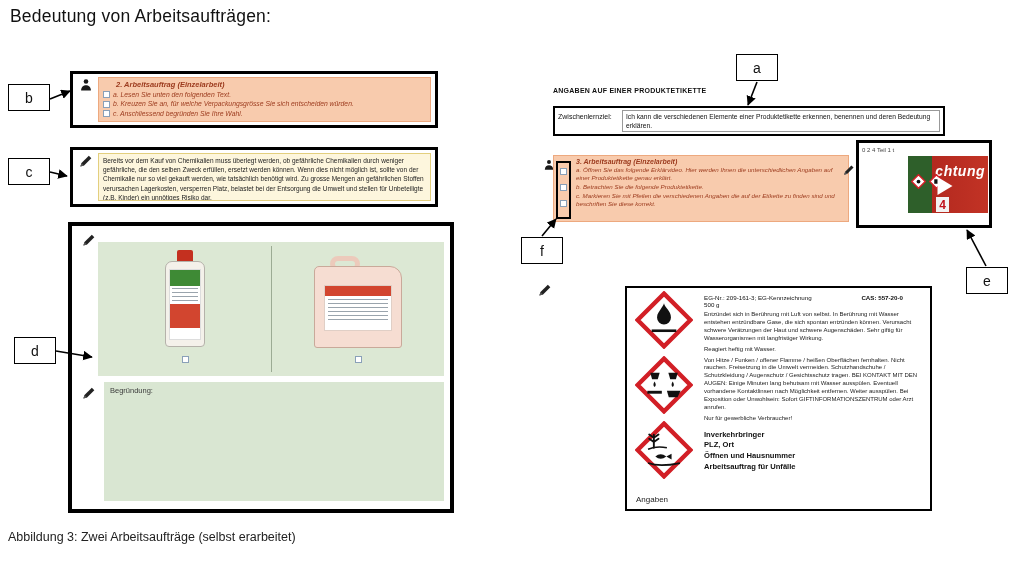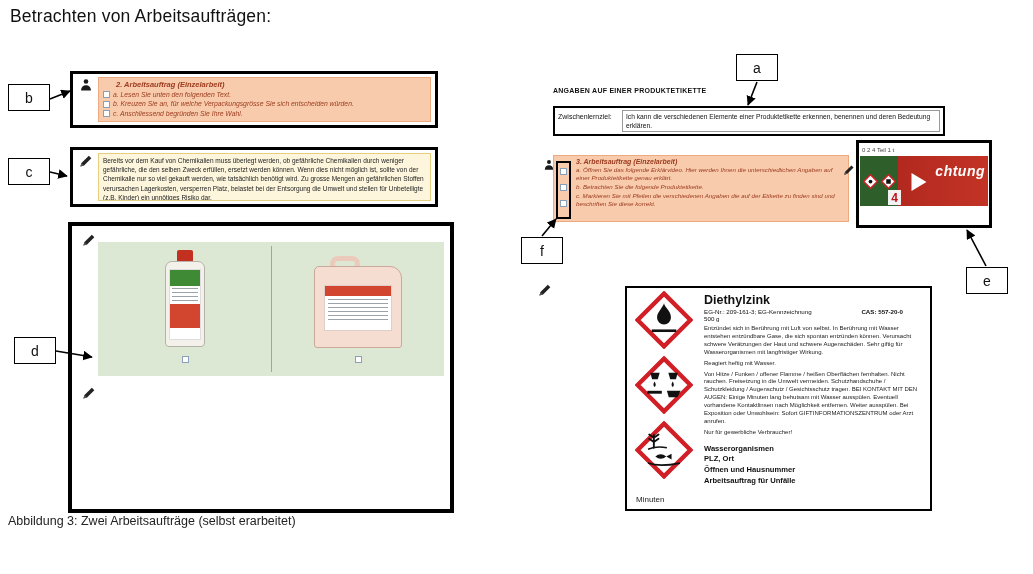--- a/index.html
+++ b/index.html
@@ -2,21 +2,21 @@
 <html><head>
 <meta charset="utf-8">
 <style>
   * { margin:0; padding:0; box-sizing:border-box; }
   html,body { width:1033px; height:574px; }
   body { position:relative; background:#fff; color:#111;
          font-family:"Liberation Sans", sans-serif; overflow:hidden; }
   .abs { position:absolute; }
 
   .page-title { left:10px; top:6px; font-size:17.5px; letter-spacing:.2px; }
-  .figure-caption { left:8px; top:514px; font-size:12.5px; color:#222; }
+  .figure-caption { left:8px; top:530px; font-size:12.5px; color:#222; }
 
   
   .tag { position:absolute; width:42px; height:27px; border:1.6px solid #000;
          background:#fff; display:flex; align-items:center; justify-content:center;
          font-size:14px; z-index:5; }
 
   .arrow-layer { position:absolute; left:0; top:0; pointer-events:none; z-index:4; }
 
   
   .frame { position:absolute; border:3px solid #000; background:#fff; }
@@ -84,22 +84,22 @@
   .task3 { left:553px; top:155px; width:296px; height:67px; background:#f8cbad;
            border:1px solid #eda97f; padding:2px 4px 2px 22px; overflow:hidden; }
   .task3-title { font-size:7px; font-weight:bold; font-style:italic; color:#9c3b1e; }
   .task3-item { font-size:6.2px; font-style:italic; color:#9c3b1e; line-height:1.28; margin-top:1px; }
 
   .checkbox-frame { left:556px; top:161px; width:15px; height:58px; border:2px solid #000;
                     display:flex; flex-direction:column; align-items:center; gap:9px; padding-top:5px; z-index:3; }
 
   .video-box { left:856px; top:140px; width:136px; height:88px; border:3px solid #000; background:#fff; padding:1px; }
   .video-topbar { height:12px; font-size:6px; color:#444; display:flex; align-items:center; padding:0 2px; }
-  .video-screen { position:relative; height:50px; overflow:hidden;
-                  background:linear-gradient(90deg,#2e5f2a 0%,#2e5f2a 30%,#b3291f 30%,#c23325 100%); }
+  .video-screen { position:relative; height:57px; overflow:hidden;
+                  background:linear-gradient(90deg,#2e5f2a 0%,#2e5f2a 30%,#b3291f 30%,#c23325 100%);margin-left:48px; }
   .video-overlay-text { position:absolute; right:3px; top:7px; color:#fff; font-size:14px;
                         font-weight:bold; font-style:italic; letter-spacing:.5px; }
   .mini-ghs { position:absolute; left:3px; top:18px; display:flex; gap:3px; }
   .play-btn { position:absolute; left:46%; top:52%; transform:translate(-50%,-50%); width:0; height:0;
               border-left:15px solid #fff; border-top:9px solid transparent; border-bottom:9px solid transparent; }
   .video-badge { position:absolute; left:28px; bottom:1px; width:13px; height:15px; background:#f2f2f2;
                  color:#c1121c; font-weight:bold; font-size:12px; display:flex; align-items:center; justify-content:center; }
 
   .pencil-slot-3 { left:538px; top:283px; }
 
@@ -112,21 +112,21 @@
   .et-title { font-size:12.5px; font-weight:bold; }
   .et-meta { display:flex; font-size:6.2px; margin-top:1px; }
   .et-cas { margin-left:auto; margin-right:22px; font-weight:bold; }
   .et-amount { font-size:6.2px; }
   .et-par { font-size:6px; line-height:1.32; margin-top:3px; color:#222; }
   .et-manufacturer { margin-top:7px; font-weight:bold; font-size:7.6px; line-height:1.4; }
 </style>
 </head>
 <body>
 
-<div class="abs page-title">Betrachten von Arbeitsaufträgen:</div>
+<div class="abs page-title">Bedeutung von Arbeitsaufträgen:</div>
 <div class="abs figure-caption">Abbildung 3: Zwei Arbeitsaufträge (selbst erarbeitet)</div>
 
 <svg class="arrow-layer" width="1033" height="574">
   <defs>
     <marker id="ah" markerWidth="8" markerHeight="8" refX="5.5" refY="3" orient="auto">
       <path d="M0,0 L6,3 L0,6 z" fill="#000"></path>
     </marker>
   </defs>
   <line x1="50" y1="99" x2="70" y2="91" stroke="#000" stroke-width="1.6" marker-end="url(#ah)"></line>
   <line x1="50" y1="172" x2="67" y2="176" stroke="#000" stroke-width="1.6" marker-end="url(#ah)"></line>
@@ -217,20 +217,23 @@
     <span class="cb pcb pcb-right"></span>
   </div>
 
   <div class="pencil-slot-2">
     <svg class="icon-sm" viewBox="0 0 20 20">
       <path d="M2 18 l1.6-5.2 L14 2.4 l3.6 3.6 L7.2 16.4 z" fill="#222"></path>
       <path d="M2 18 l5.2-1.6 -3.6-3.6 z" fill="#555"></path>
     </svg>
   </div>
 
+  <div class="begruendung-panel">
+    <div class="begruendung-label">Begründung:</div>
+  </div>
 </div>
 
 <div class="abs right-header">ANGABEN AUF EINER PRODUKTETIKETTE</div>
 
 <div class="abs lernziel-box">
   <div class="lernziel-label">Zwischenlernziel:</div>
   <div class="lernziel-text">Ich kann die verschiedenen Elemente einer Produktetikette erkennen, benennen und deren Bedeutung erklären.</div>
 </div>
 
 <svg class="abs icon-xs" style="left:543px;top:159px;" viewBox="0 0 20 20">
@@ -298,33 +301,32 @@
     </svg>
     <svg class="ghs" viewBox="0 0 40 40">
       <polygon points="20,1.8 38.2,20 20,38.2 1.8,20" fill="#fff" stroke="#d21f26" stroke-width="3"></polygon>
       <path d="M13 9.5 v9 M13 11.5 l-3.2-2.2 M13 11.5 l3.2-2.2 M13 14.5 l-3.2-2.2 M13 14.5 l3.2-2.2" stroke="#111" stroke-width="1.3" fill="none" stroke-linecap="round"></path>
       <path d="M14 24.5 q3.6-3 7.6 0 q-4 3-7.6 0 z" fill="#111"></path>
       <path d="M21.6 24.5 l3.6-2 v4 z" fill="#111"></path>
       <path d="M9 19.5 q6-2.5 13-1" stroke="#111" stroke-width="1" fill="none"></path>
       <path d="M9 29 q8 3 22 0" stroke="#111" stroke-width="1.2" fill="none"></path>
     </svg>
   </div>
-  <div class="signal-word">Minuten</div>
+  <div class="signal-word">Angaben</div>
 
   <div class="et-content">
-    <div class="et-title">Diethylzink</div>
     <div class="et-meta">
       <span>EG-Nr.: 209-161-3; EG-Kennzeichnung</span>
       <span class="et-cas">CAS: 557-20-0</span>
     </div>
     <div class="et-amount">500 g</div>
     <div class="et-par">Entzündet sich in Berührung mit Luft von selbst. In Berührung mit Wasser entstehen entzündbare Gase, die sich spontan entzünden können. Verursacht schwere Verätzungen der Haut und schwere Augenschäden. Sehr giftig für Wasserorganismen mit langfristiger Wirkung.</div>
     <div class="et-par">Reagiert heftig mit Wasser.</div>
     <div class="et-par">Von Hitze / Funken / offener Flamme / heißen Oberflächen fernhalten. Nicht rauchen. Freisetzung in die Umwelt vermeiden. Schutzhandschuhe / Schutzkleidung / Augenschutz / Gesichtsschutz tragen. BEI KONTAKT MIT DEN AUGEN: Einige Minuten lang behutsam mit Wasser ausspülen. Eventuell vorhandene Kontaktlinsen nach Möglichkeit entfernen. Weiter ausspülen. Bei Exposition oder Unwohlsein: Sofort GIFTINFORMATIONSZENTRUM oder Arzt anrufen.</div>
     <div class="et-par">Nur für gewerbliche Verbraucher!</div>
     <div class="et-manufacturer">
-      <div>Wasserorganismen</div>
+      <div>Inverkehrbringer</div>
       <div>PLZ, Ort</div>
       <div>Öffnen und Hausnummer</div>
       <div>Arbeitsauftrag für Unfälle</div>
     </div>
   </div>
 </div>
 
 </body></html>

